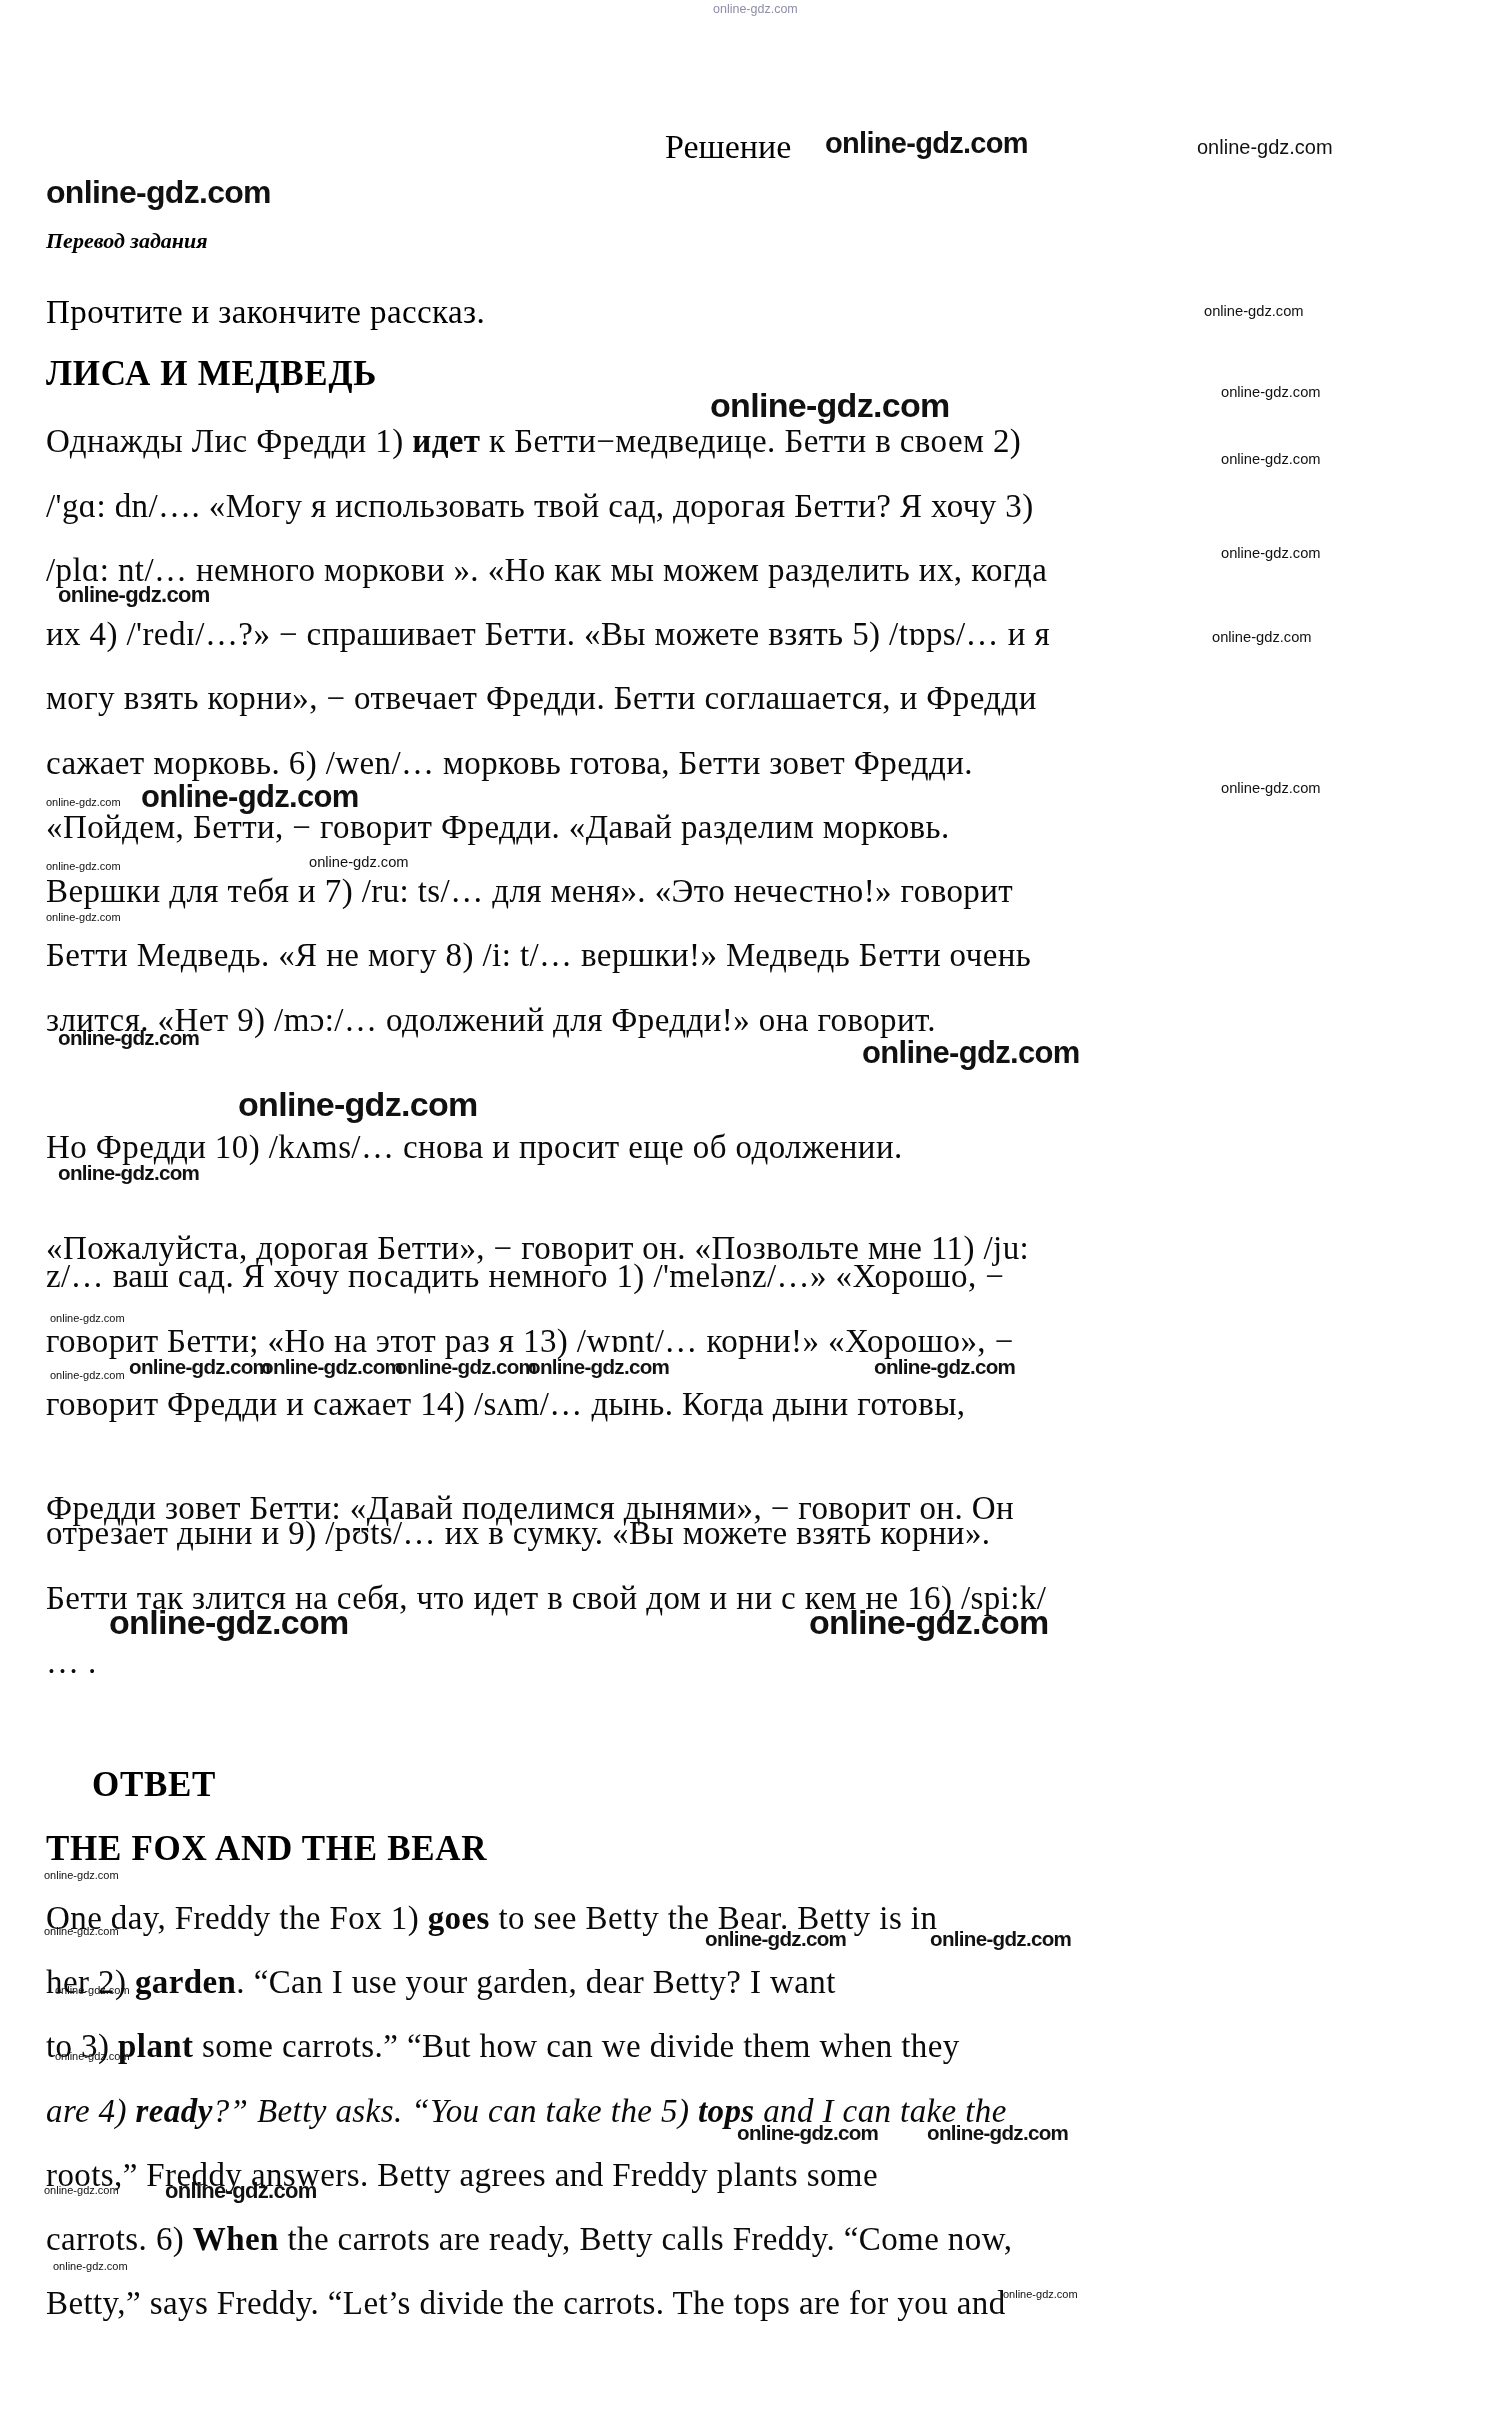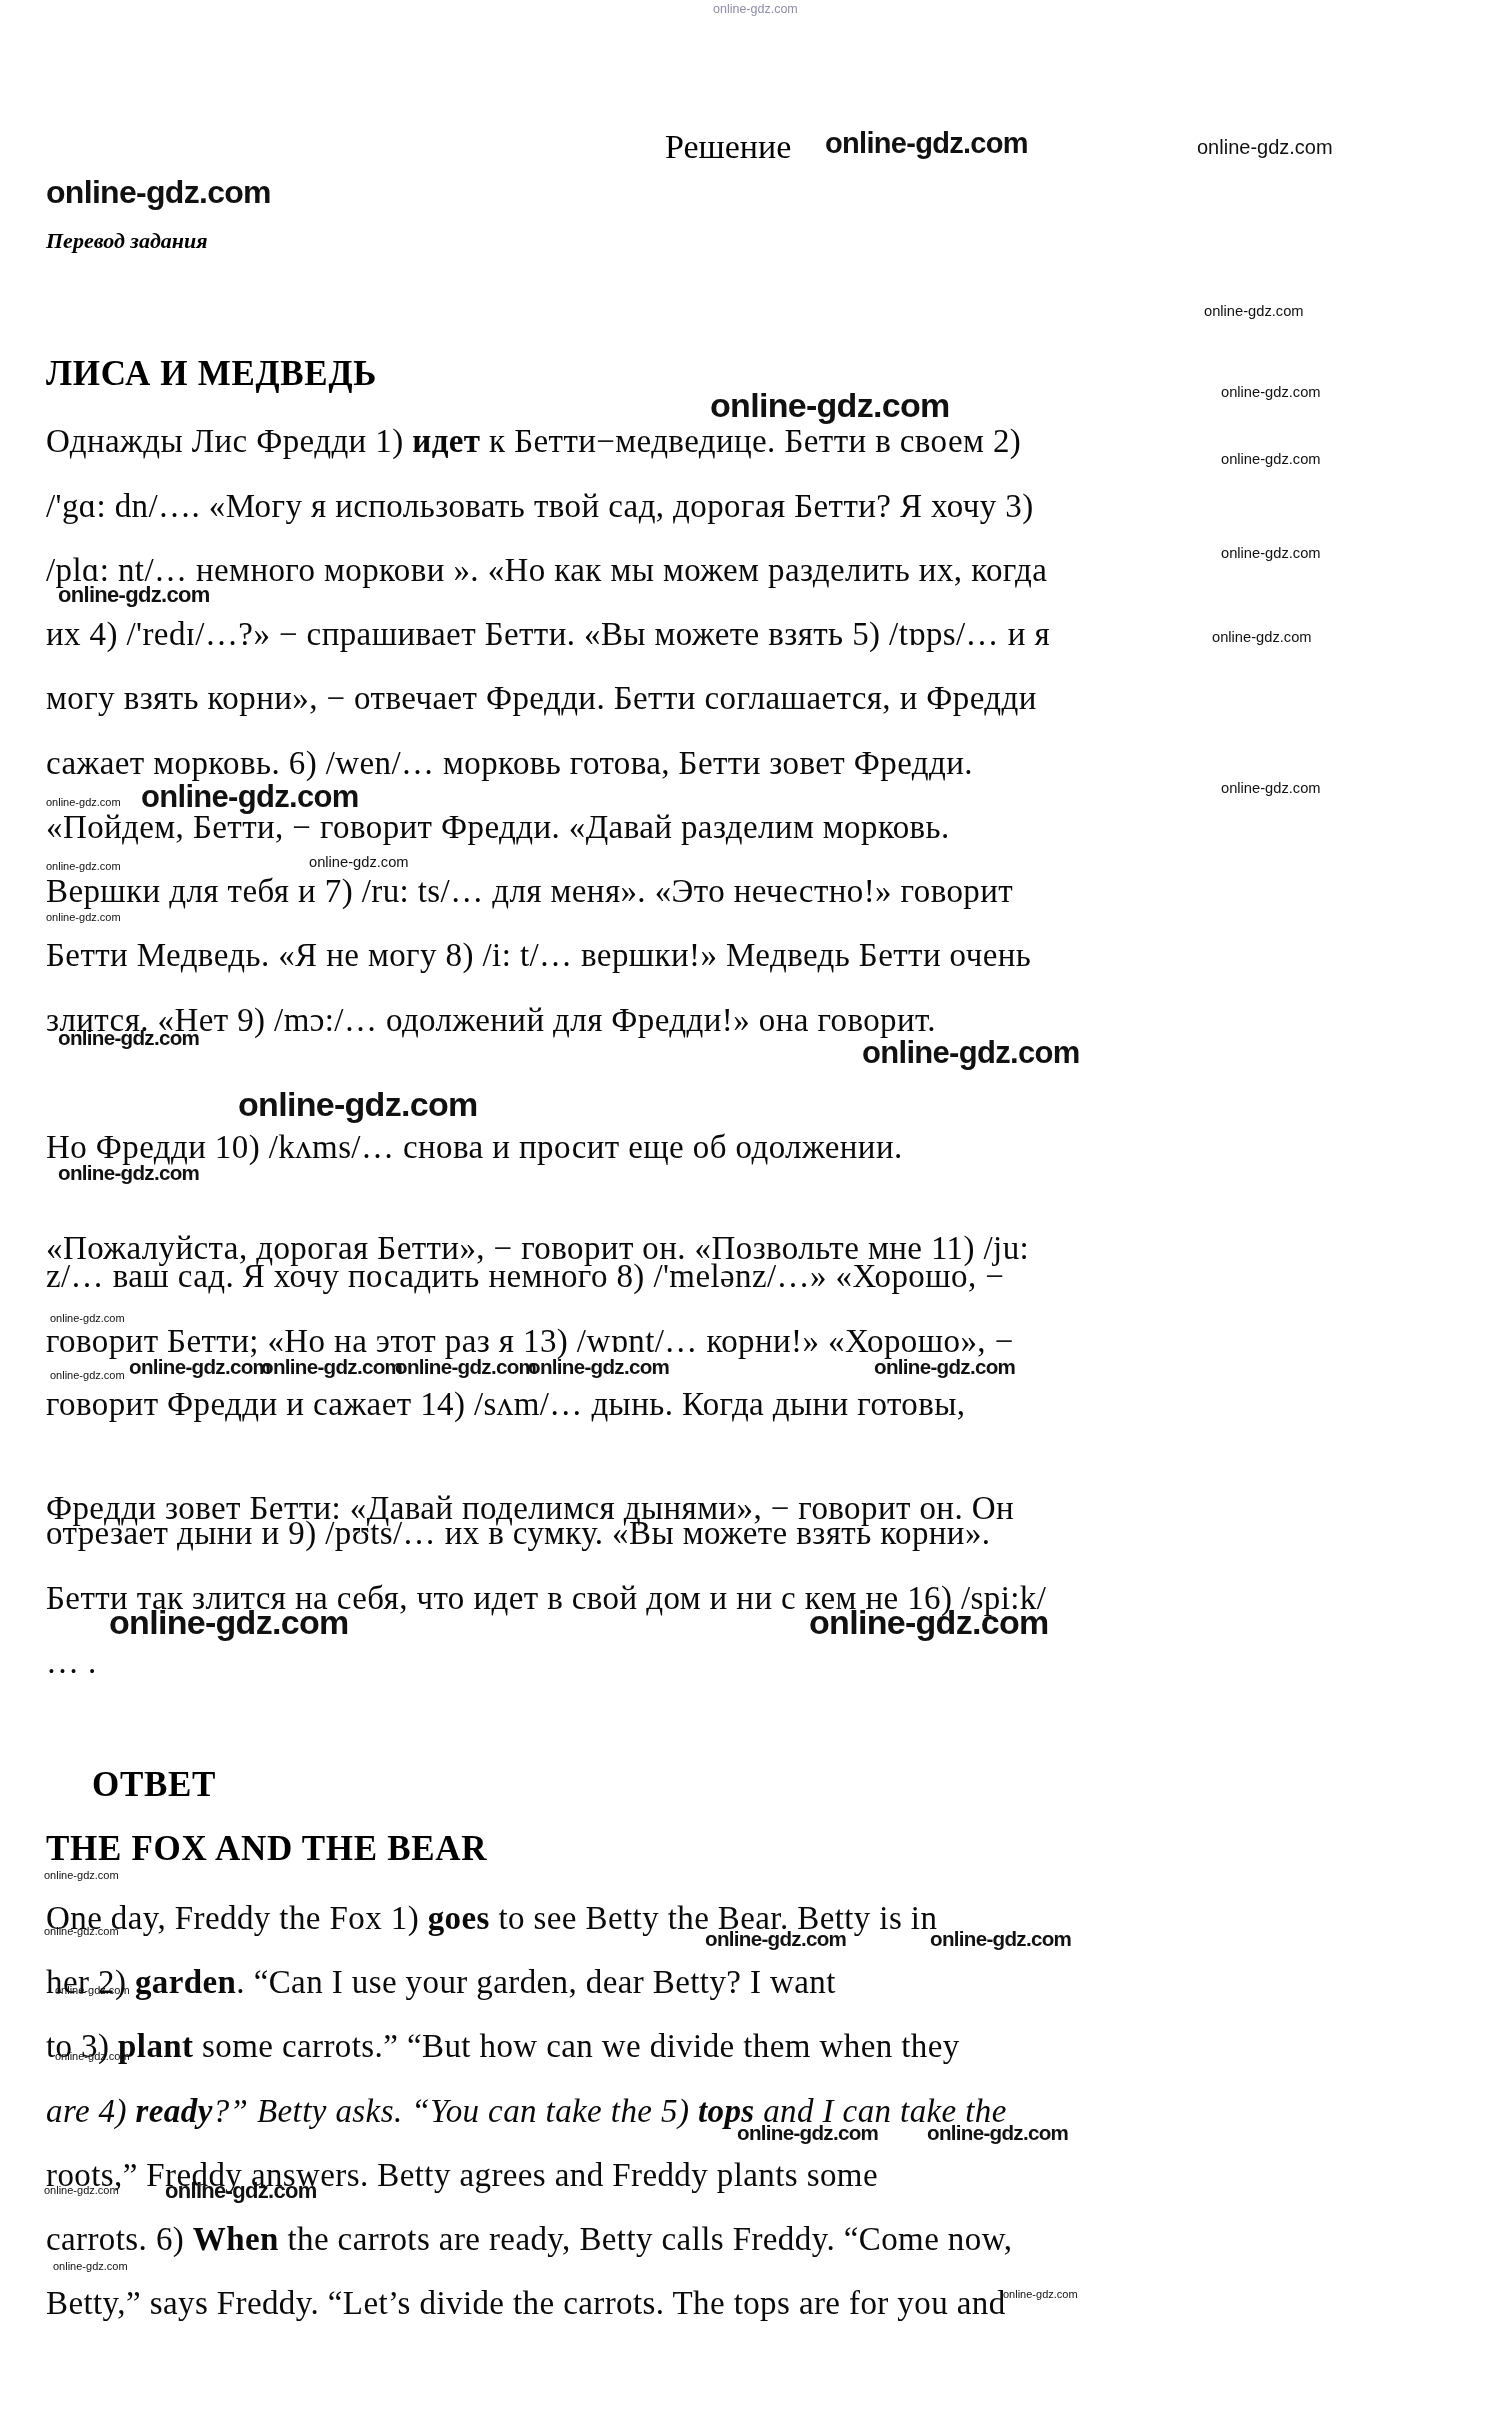--- a/index.html
+++ b/index.html
@@ -42,37 +42,38 @@
 </style>
 </head>
 <body>
 
 <div id="page">
 
   <div id="solution-heading" class="abs serif" style="left:665px;top:128px;">Решение</div>
 
   <div id="translation-heading" class="abs serif h-bolditalic" style="left:46px;top:228px;">Перевод задания</div>
 
+  <div id="instruction" class="abs serif" style="left:46px;top:294px;">Прочтите и закончите рассказ.</div>
 
   <div id="story-title-ru" class="abs serif h-bold" style="left:46px;top:354px;">ЛИСА И МЕДВЕДЬ</div>
 
   <div id="russian-story">
       <div class="line" style="top: 423px;"><span>Однажды Лис Фредди 1) </span><span class="b">идет</span><span> к Бетти−медведице. Бетти в своем 2)</span></div>
       <div class="line" style="top: 488px;"><span>/'gɑ: dn/…. «Могу я использовать твой сад, дорогая Бетти? Я хочу 3)</span></div>
       <div class="line" style="top: 552px;"><span>/plɑ: nt/… немного моркови ». «Но как мы можем разделить их, когда</span></div>
       <div class="line" style="top: 616px;"><span>их 4) /'redɪ/…?» − спрашивает Бетти. «Вы можете взять 5) /tɒps/… и я</span></div>
       <div class="line" style="top: 680px;"><span>могу взять корни», − отвечает Фредди. Бетти соглашается, и Фредди</span></div>
       <div class="line" style="top: 745px;"><span>сажает морковь. 6) /wen/… морковь готова, Бетти зовет Фредди.</span></div>
       <div class="line" style="top: 809px;"><span>«Пойдем, Бетти, − говорит Фредди. «Давай разделим морковь.</span></div>
       <div class="line" style="top: 873px;"><span>Вершки для тебя и 7) /ru: ts/… для меня». «Это нечестно!» говорит</span></div>
       <div class="line" style="top: 937px;"><span>Бетти Медведь. «Я не могу 8) /i: t/… вершки!» Медведь Бетти очень</span></div>
       <div class="line" style="top: 1002px;"><span>злится. «Нет 9) /mɔ:/… одолжений для Фредди!» она говорит.</span></div>
       <div class="line" style="top: 1129px;"><span>Но Фредди 10) /kʌms/… снова и просит еще об одолжении.</span></div>
       <div class="line" style="top: 1230px;"><span>«Пожалуйста, дорогая Бетти», − говорит он. «Позвольте мне 11) /ju:</span></div>
-      <div class="line" style="top: 1258px;"><span>z/… ваш сад. Я хочу посадить немного 8) /'melənz/…» «Хорошо, −</span></div>
+      <div class="line" style="top: 1258px;"><span>z/… ваш сад. Я хочу посадить немного 1) /'melənz/…» «Хорошо, −</span></div>
       <div class="line" style="top: 1323px;"><span>говорит Бетти; «Но на этот раз я 13) /wɒnt/… корни!» «Хорошо», −</span></div>
       <div class="line" style="top: 1386px;"><span>говорит Фредди и сажает 14) /sʌm/… дынь. Когда дыни готовы,</span></div>
       <div class="line" style="top: 1490px; font-family: Liberation Serif, serif;"><span>Фредди зовет Бетти: «Давай поделимся дынями», − говорит он. Он</span></div>
       <div class="line" style="top: 1515px;"><span>отрезает дыни и 9) /pʊts/… их в сумку. «Вы можете взять корни».</span></div>
       <div class="line" style="top: 1580px;"><span>Бетти так злится на себя, что идет в свой дом и ни с кем не 16) /spi:k/</span></div>
       <div class="line" style="top: 1644px;"><span>… .</span></div>
     </div>
 
   <div id="answer-heading" class="abs serif h-bold" style="left:46px;top:1765px;">ОТВЕТ</div>
 

